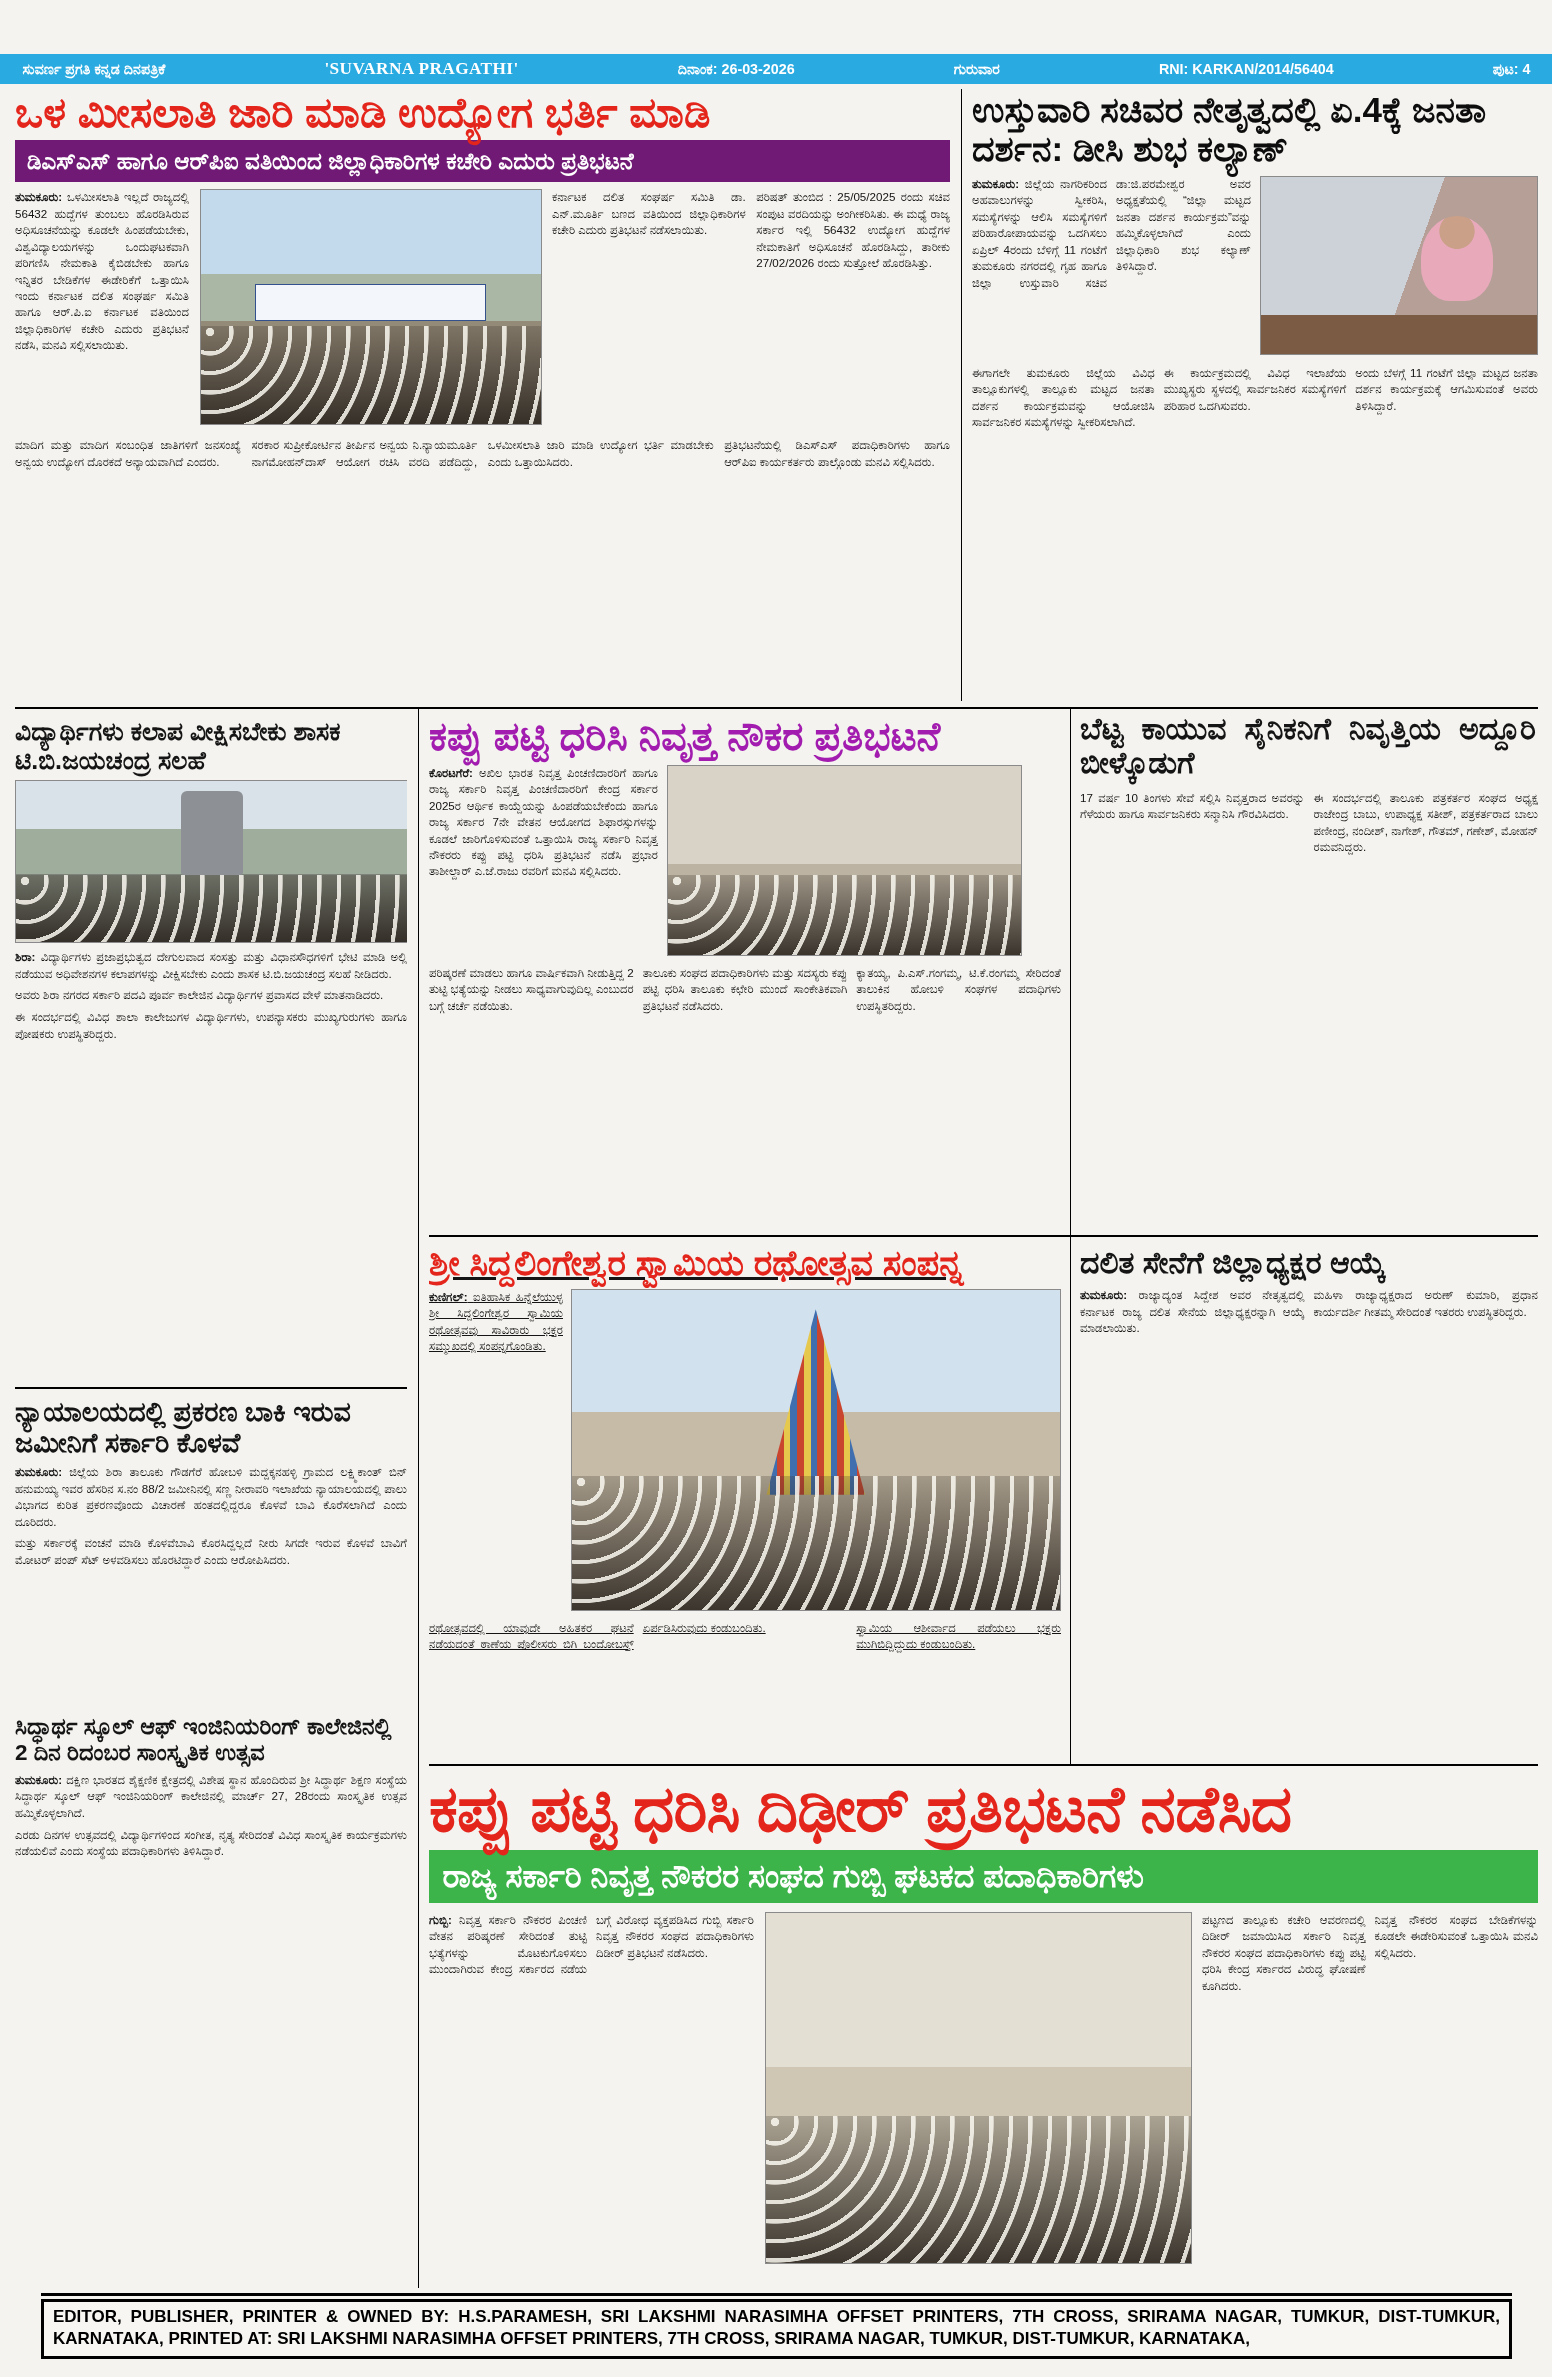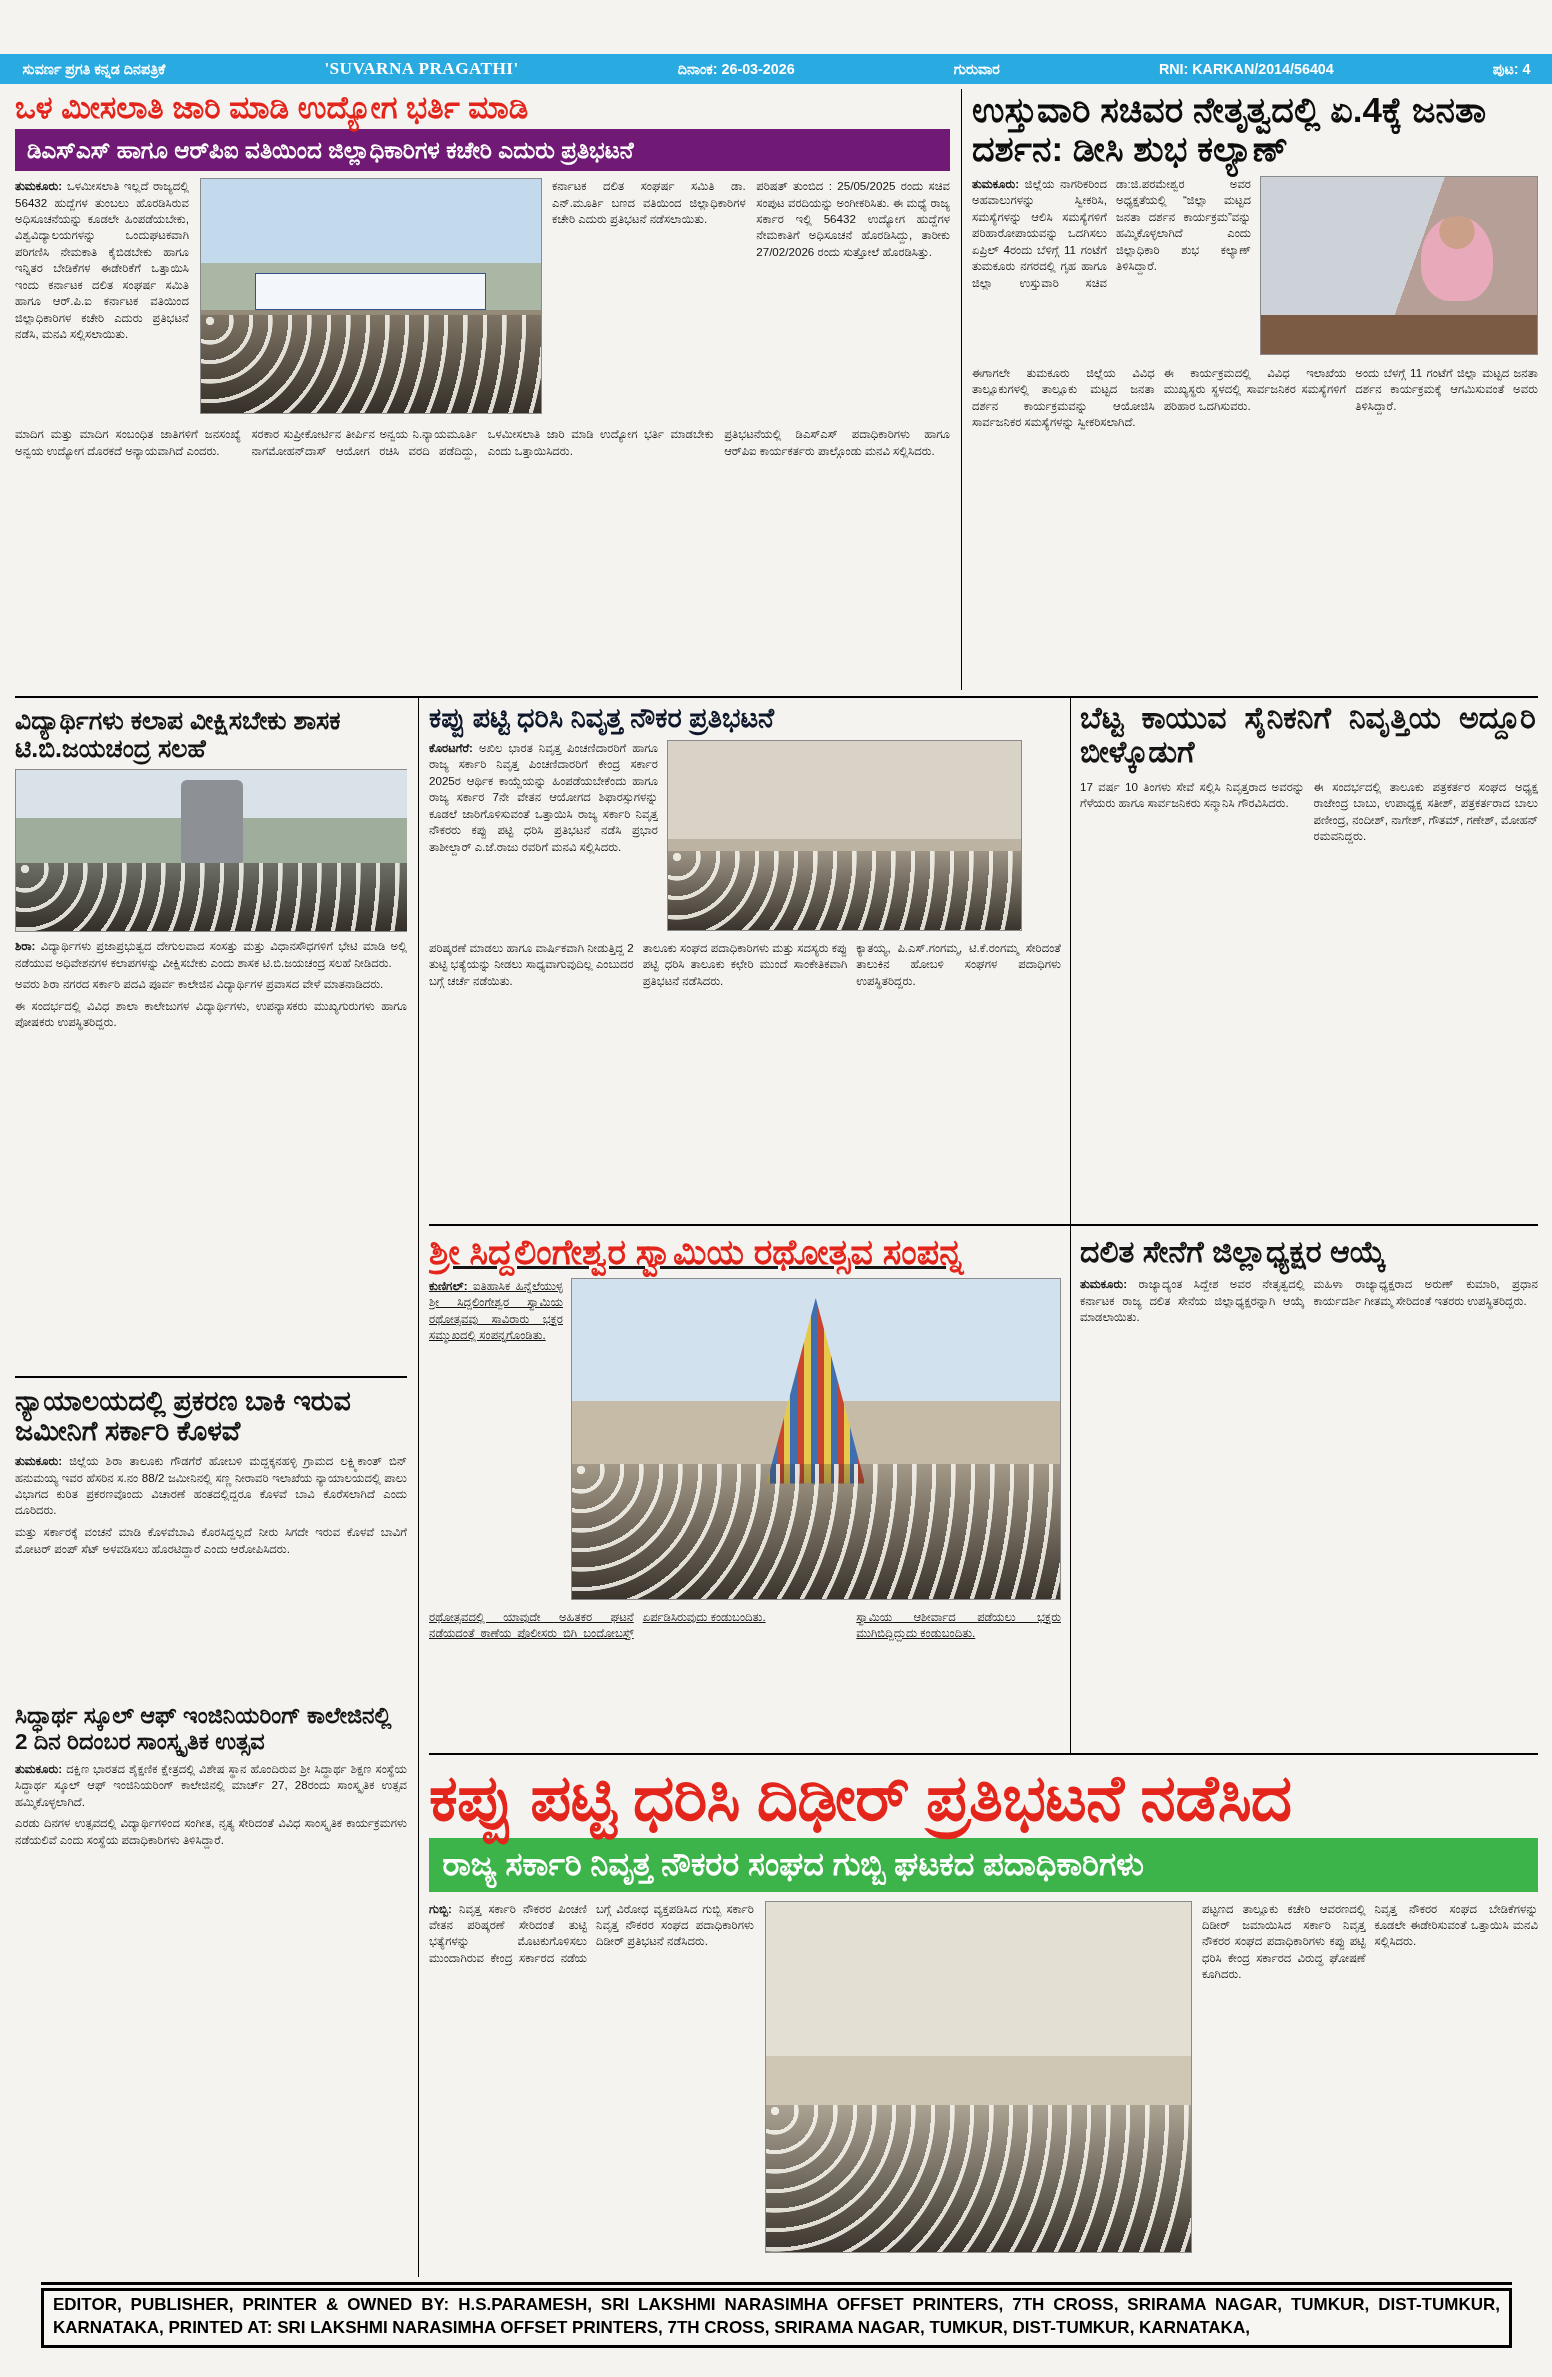--- a/index.html
+++ b/index.html
@@ -26,21 +26,21 @@
   .crowd::after{
     content:"";position:absolute;left:0;right:0;bottom:0;height:42%;
     background:
       repeating-radial-gradient(circle at 9px 6px, rgba(250,248,240,.85) 0 3.8px, rgba(0,0,0,0) 4.5px 19.5px),
       linear-gradient(rgba(60,52,44,.25), rgba(44,38,32,.9));
   }
   
   .section-a{display:flex;border-bottom:2.3px solid #000;padding-bottom:6px;}
   .a1{width:935px;border-right:1.5px solid #000;padding-right:10.5px;}
   .a2{flex:1;padding-left:10.5px;}
-  .a1 .headline{color:#e4251c;font-weight:bold;font-size:31px;line-height:1.02;margin:3px 0 6px;}
+  .a1 .headline{color:#e4251c;font-weight:bold;font-size:42px;line-height:1.02;margin:3px 0 6px;}
   .a1 .subhead{background:#701a75;color:#fff;font-weight:bold;font-size:23px;line-height:1.15;padding:7.5px 12px;}
   .a1-top{display:flex;gap:10.5px;height:242px;margin-top:7.5px;overflow:hidden;}
   .a1-col1{width:174px;overflow:hidden;}
   .ph-banner{width:340px;height:234px;
     background:linear-gradient(#c2daec 0 36%, #a9b7a4 36% 56%, #948a78 56% 100%);}
   .ph-banner::before{content:"";position:absolute;left:16%;right:16%;top:40%;height:15%;
     background:#f3f7fb;border:1.5px solid #33518c;}
   .a1-colsR{flex:1;column-count:2;column-gap:10.5px;overflow:hidden;}
   .a1-bottom{column-count:4;column-gap:10.5px;height:264px;overflow:hidden;margin-top:6px;}
   .a2 .headline{color:#0d0d0d;font-weight:bold;font-size:35px;line-height:1.12;margin:1.5px 0 7.5px;}
@@ -61,21 +61,21 @@
   .ph-statue{width:100%;height:161px;margin:1.5px 0 6px;
     background:linear-gradient(#d9e2e8 0 30%, #9fae9c 30% 58%, #7d8378 58% 100%);}
   .ph-statue::before{content:"";position:absolute;left:42%;top:6%;width:16%;height:52%;
     background:#8d9196;border-radius:6px 6px 3px 3px;}
   .b2{height:311px;border-bottom:0;overflow:hidden;padding-top:6px;}
   .b2 .headline{font-weight:bold;font-size:27px;line-height:1.14;margin:1.5px 0 6px;}
   .b3{overflow:hidden;padding-top:4.5px;}
   .b3 .headline{font-weight:bold;font-size:22.5px;line-height:1.16;margin:3px 0 6px;}
   .row-c{display:flex;height:526px;border-bottom:2.3px solid #000;overflow:hidden;}
   .c1{width:632px;border-right:1.5px solid #000;padding-right:9px;overflow:hidden;}
-  .c1 .headline{color:#0f172a;font-weight:bold;font-size:27px;line-height:1.05;margin:6px 0 7.5px;}
+  .c1 .headline{color:#a21caf;font-weight:bold;font-size:40px;line-height:1.05;margin:6px 0 7.5px;}
   .c1-top{display:flex;gap:9px;height:194px;overflow:hidden;}
   .c1-lead{width:229px;overflow:hidden;}
   .ph-steps{width:353px;height:189px;
     background:linear-gradient(#d9d3c7 0 52%, #bcb3a2 52% 100%);}
   .c1-bottom{column-count:3;column-gap:9px;height:248px;overflow:hidden;margin-top:6px;}
   .c2{flex:1;padding-left:9px;overflow:hidden;}
   .c2 .headline{font-weight:bold;font-size:30px;line-height:1.12;margin:6px 0 7.5px;font-family:Liberation Mono, monospace;}
   .c2-top{display:flex;gap:7.5px;height:207px;overflow:hidden;}
   .c2-lead{width:120px;overflow:hidden;}
   .ph-hill{flex:1;height:203px;

